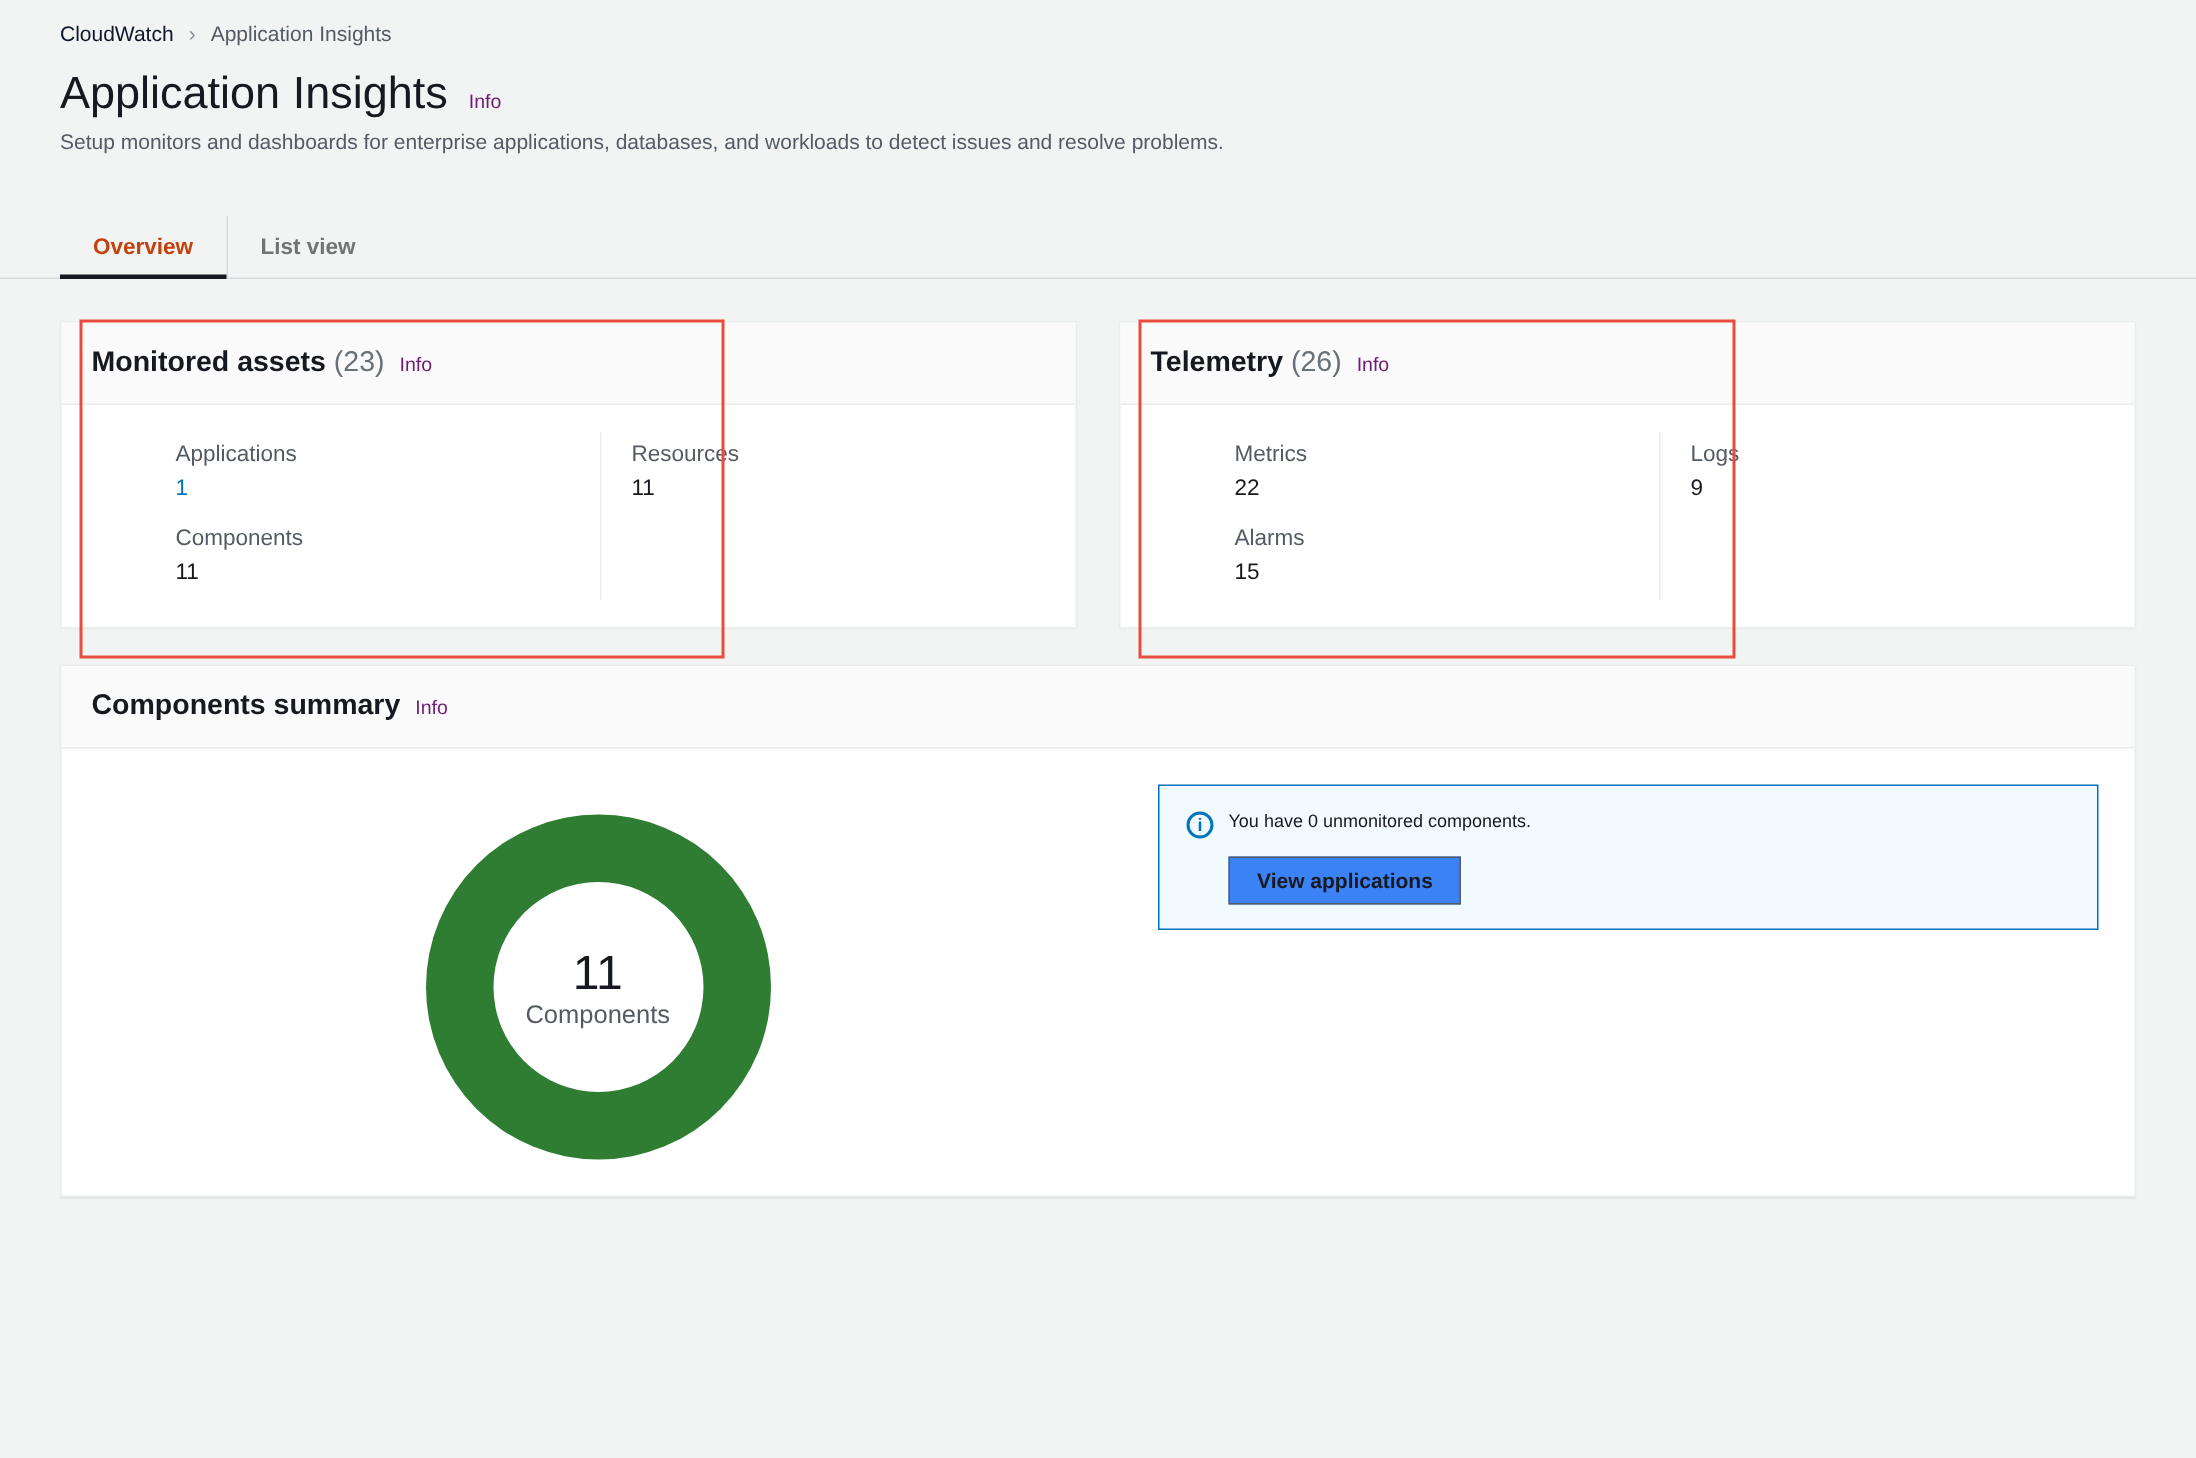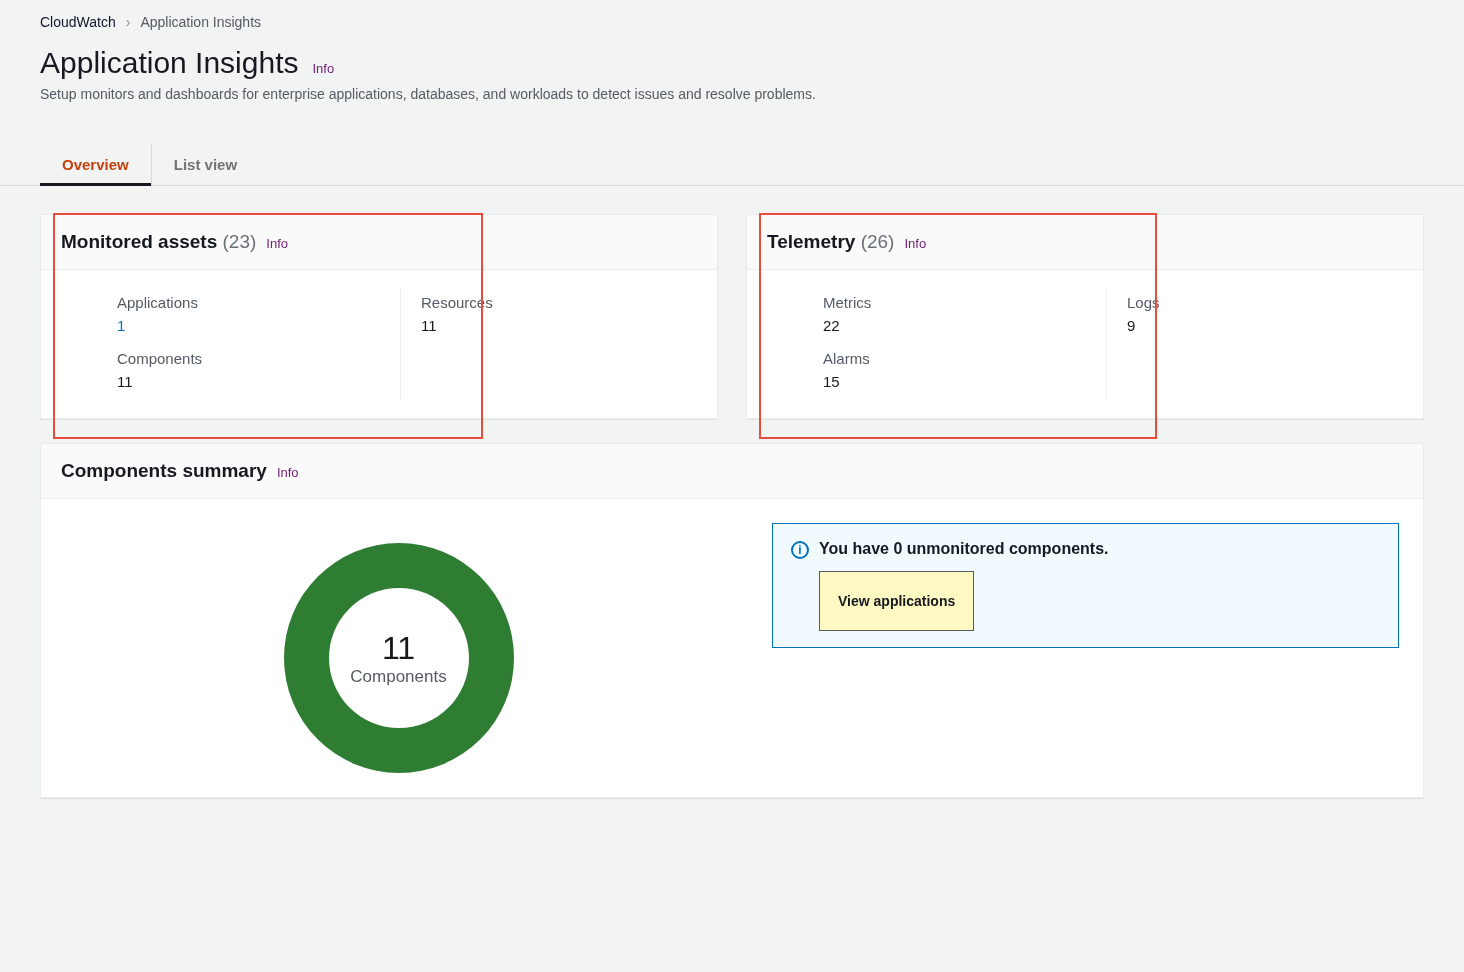--- a/index.html
+++ b/index.html
@@ -133,28 +133,28 @@
       border-radius: 50%;
       color: #0073bb;
       font-size: 12px;
       font-weight: 700;
       display: flex;
       align-items: center;
       justify-content: center;
       flex-shrink: 0;
       margin-top: 1px;
     }
-    .info-panel-text { font-weight: 700; font-size: 16px; }
+    .info-panel-text { font-weight: 400; font-size: 12px; }
     .btn {
       display: inline-block;
       margin-top: 12px;
       margin-left: 28px;
-      padding: 21px 18px;
+      padding: 7px 18px;
       border: 1px solid #545b64;
-      background: #fef9c3;
+      background: #3b82f6;
       font-size: 14px;
       font-weight: 700;
       cursor: pointer;
       color: #16191f;
     }
   </style>
 </head>
 <body>
 
 <div class="page">

